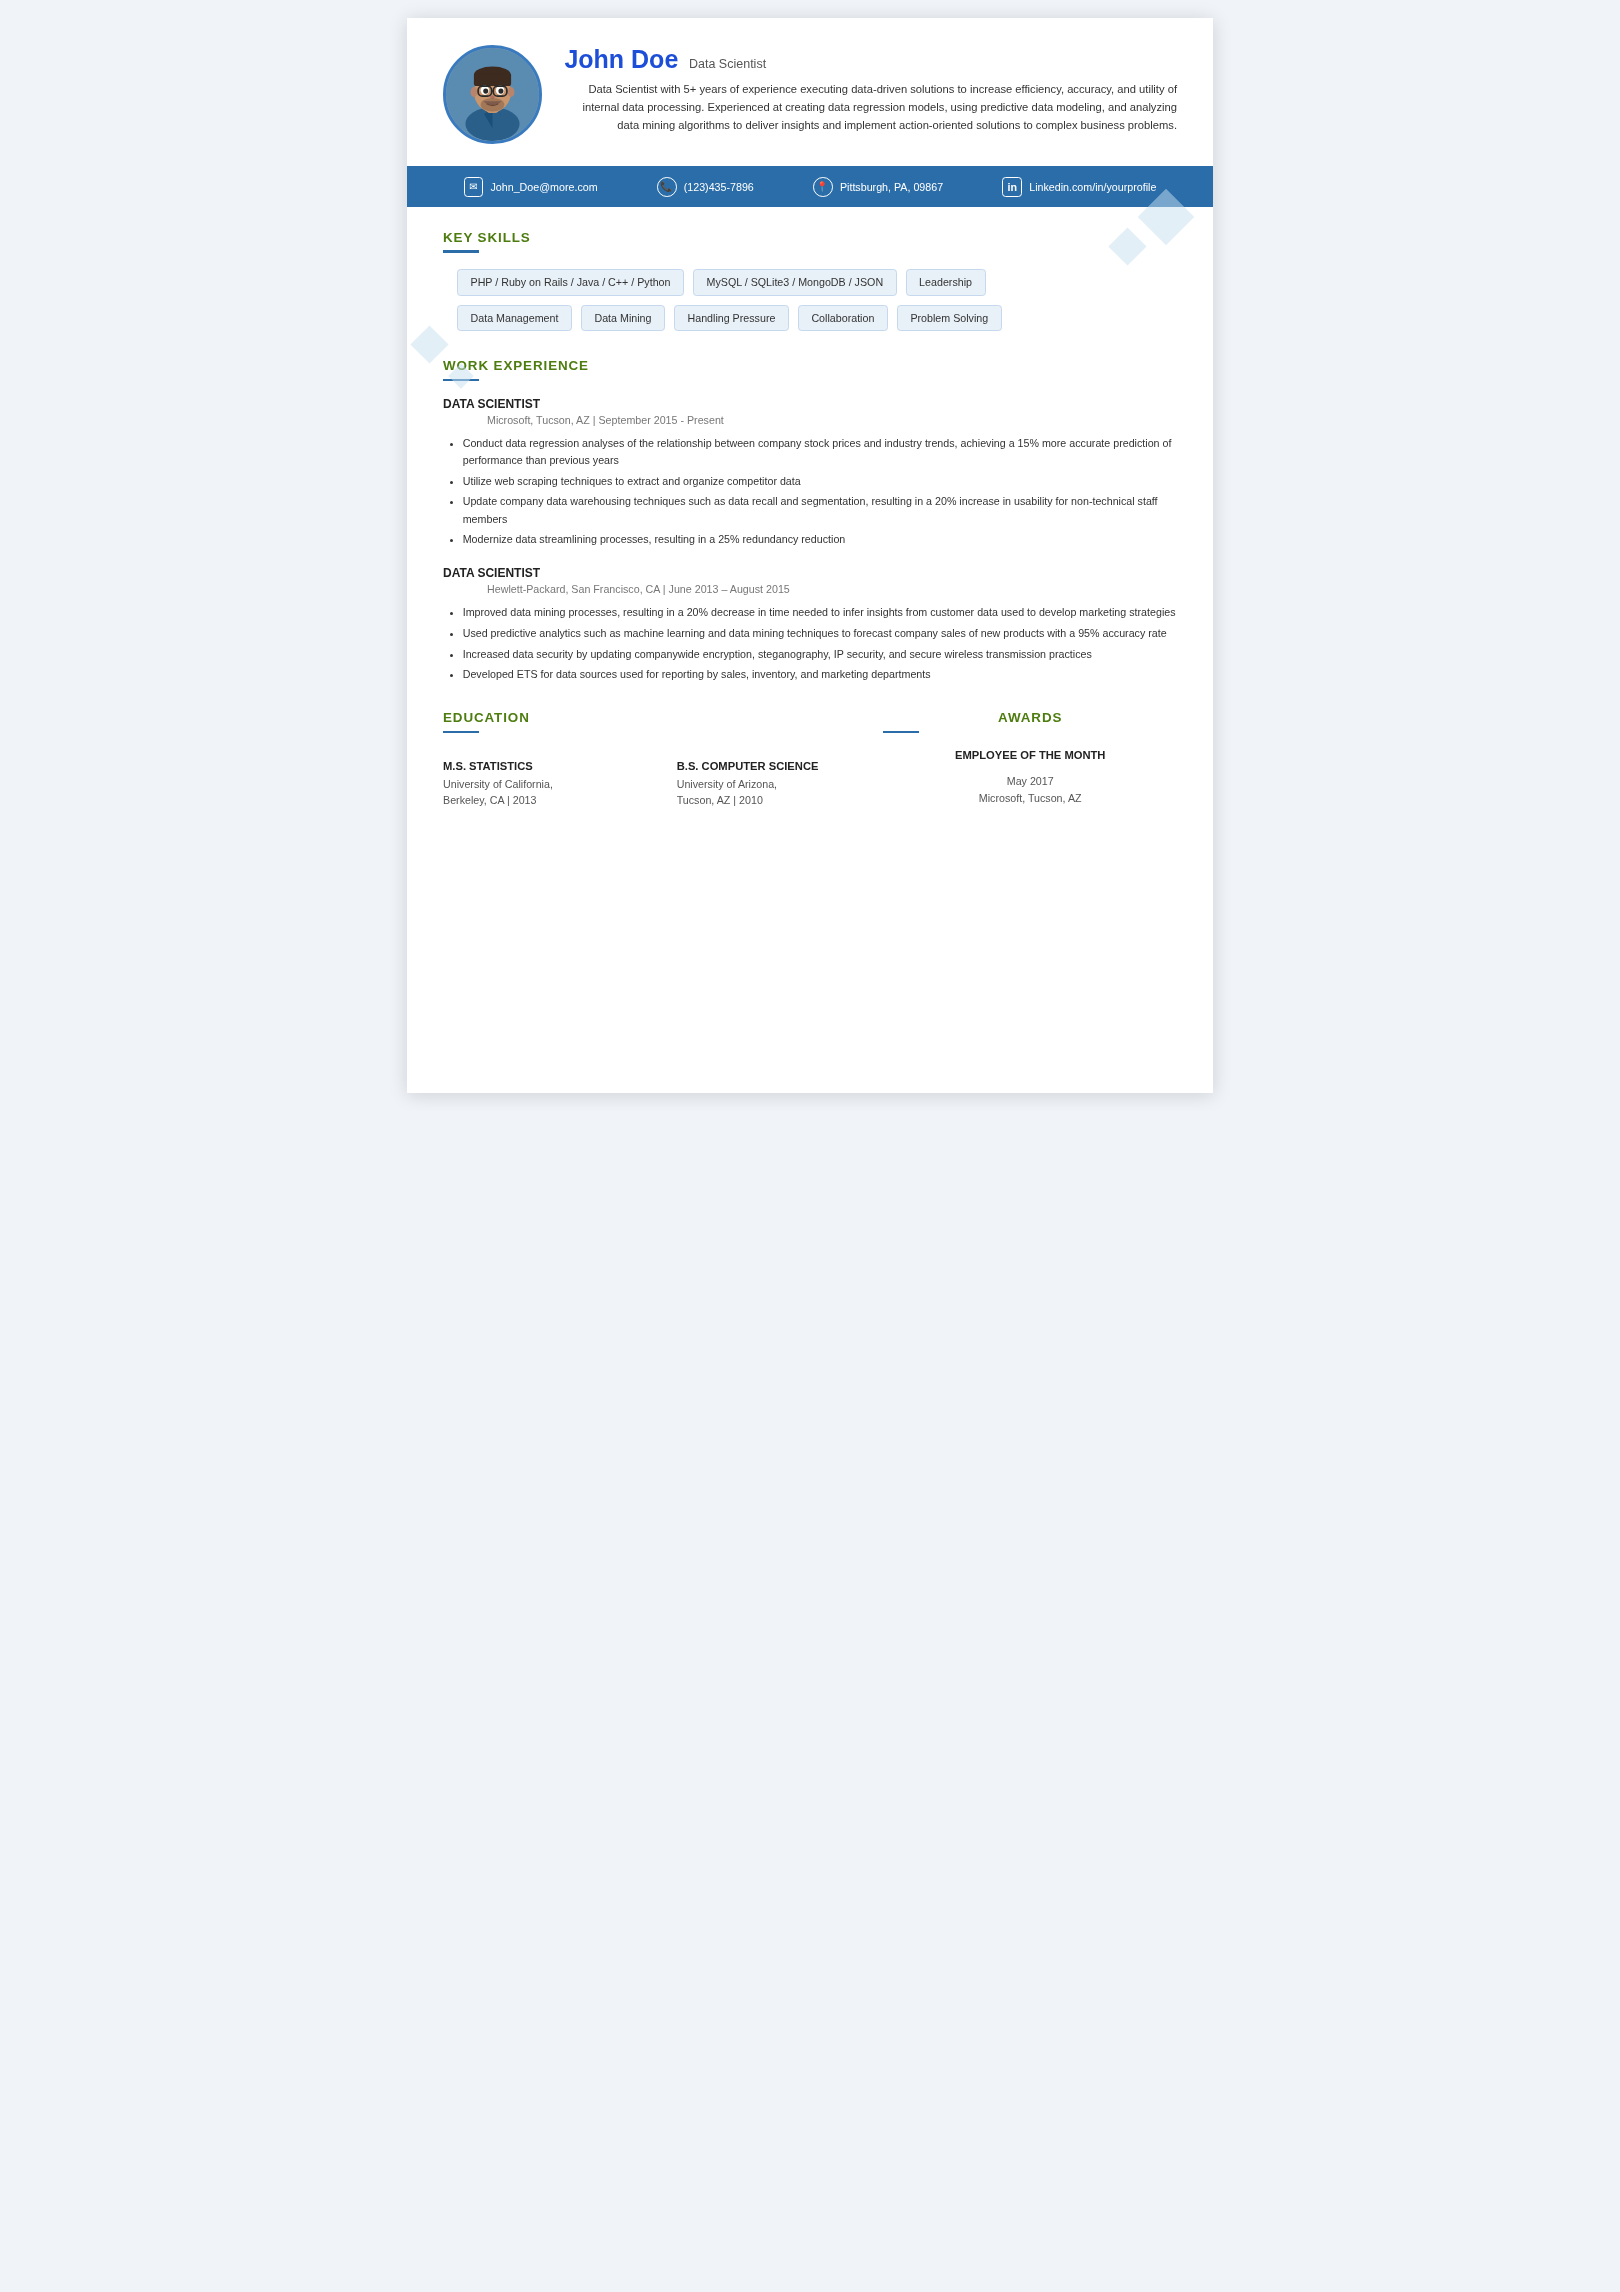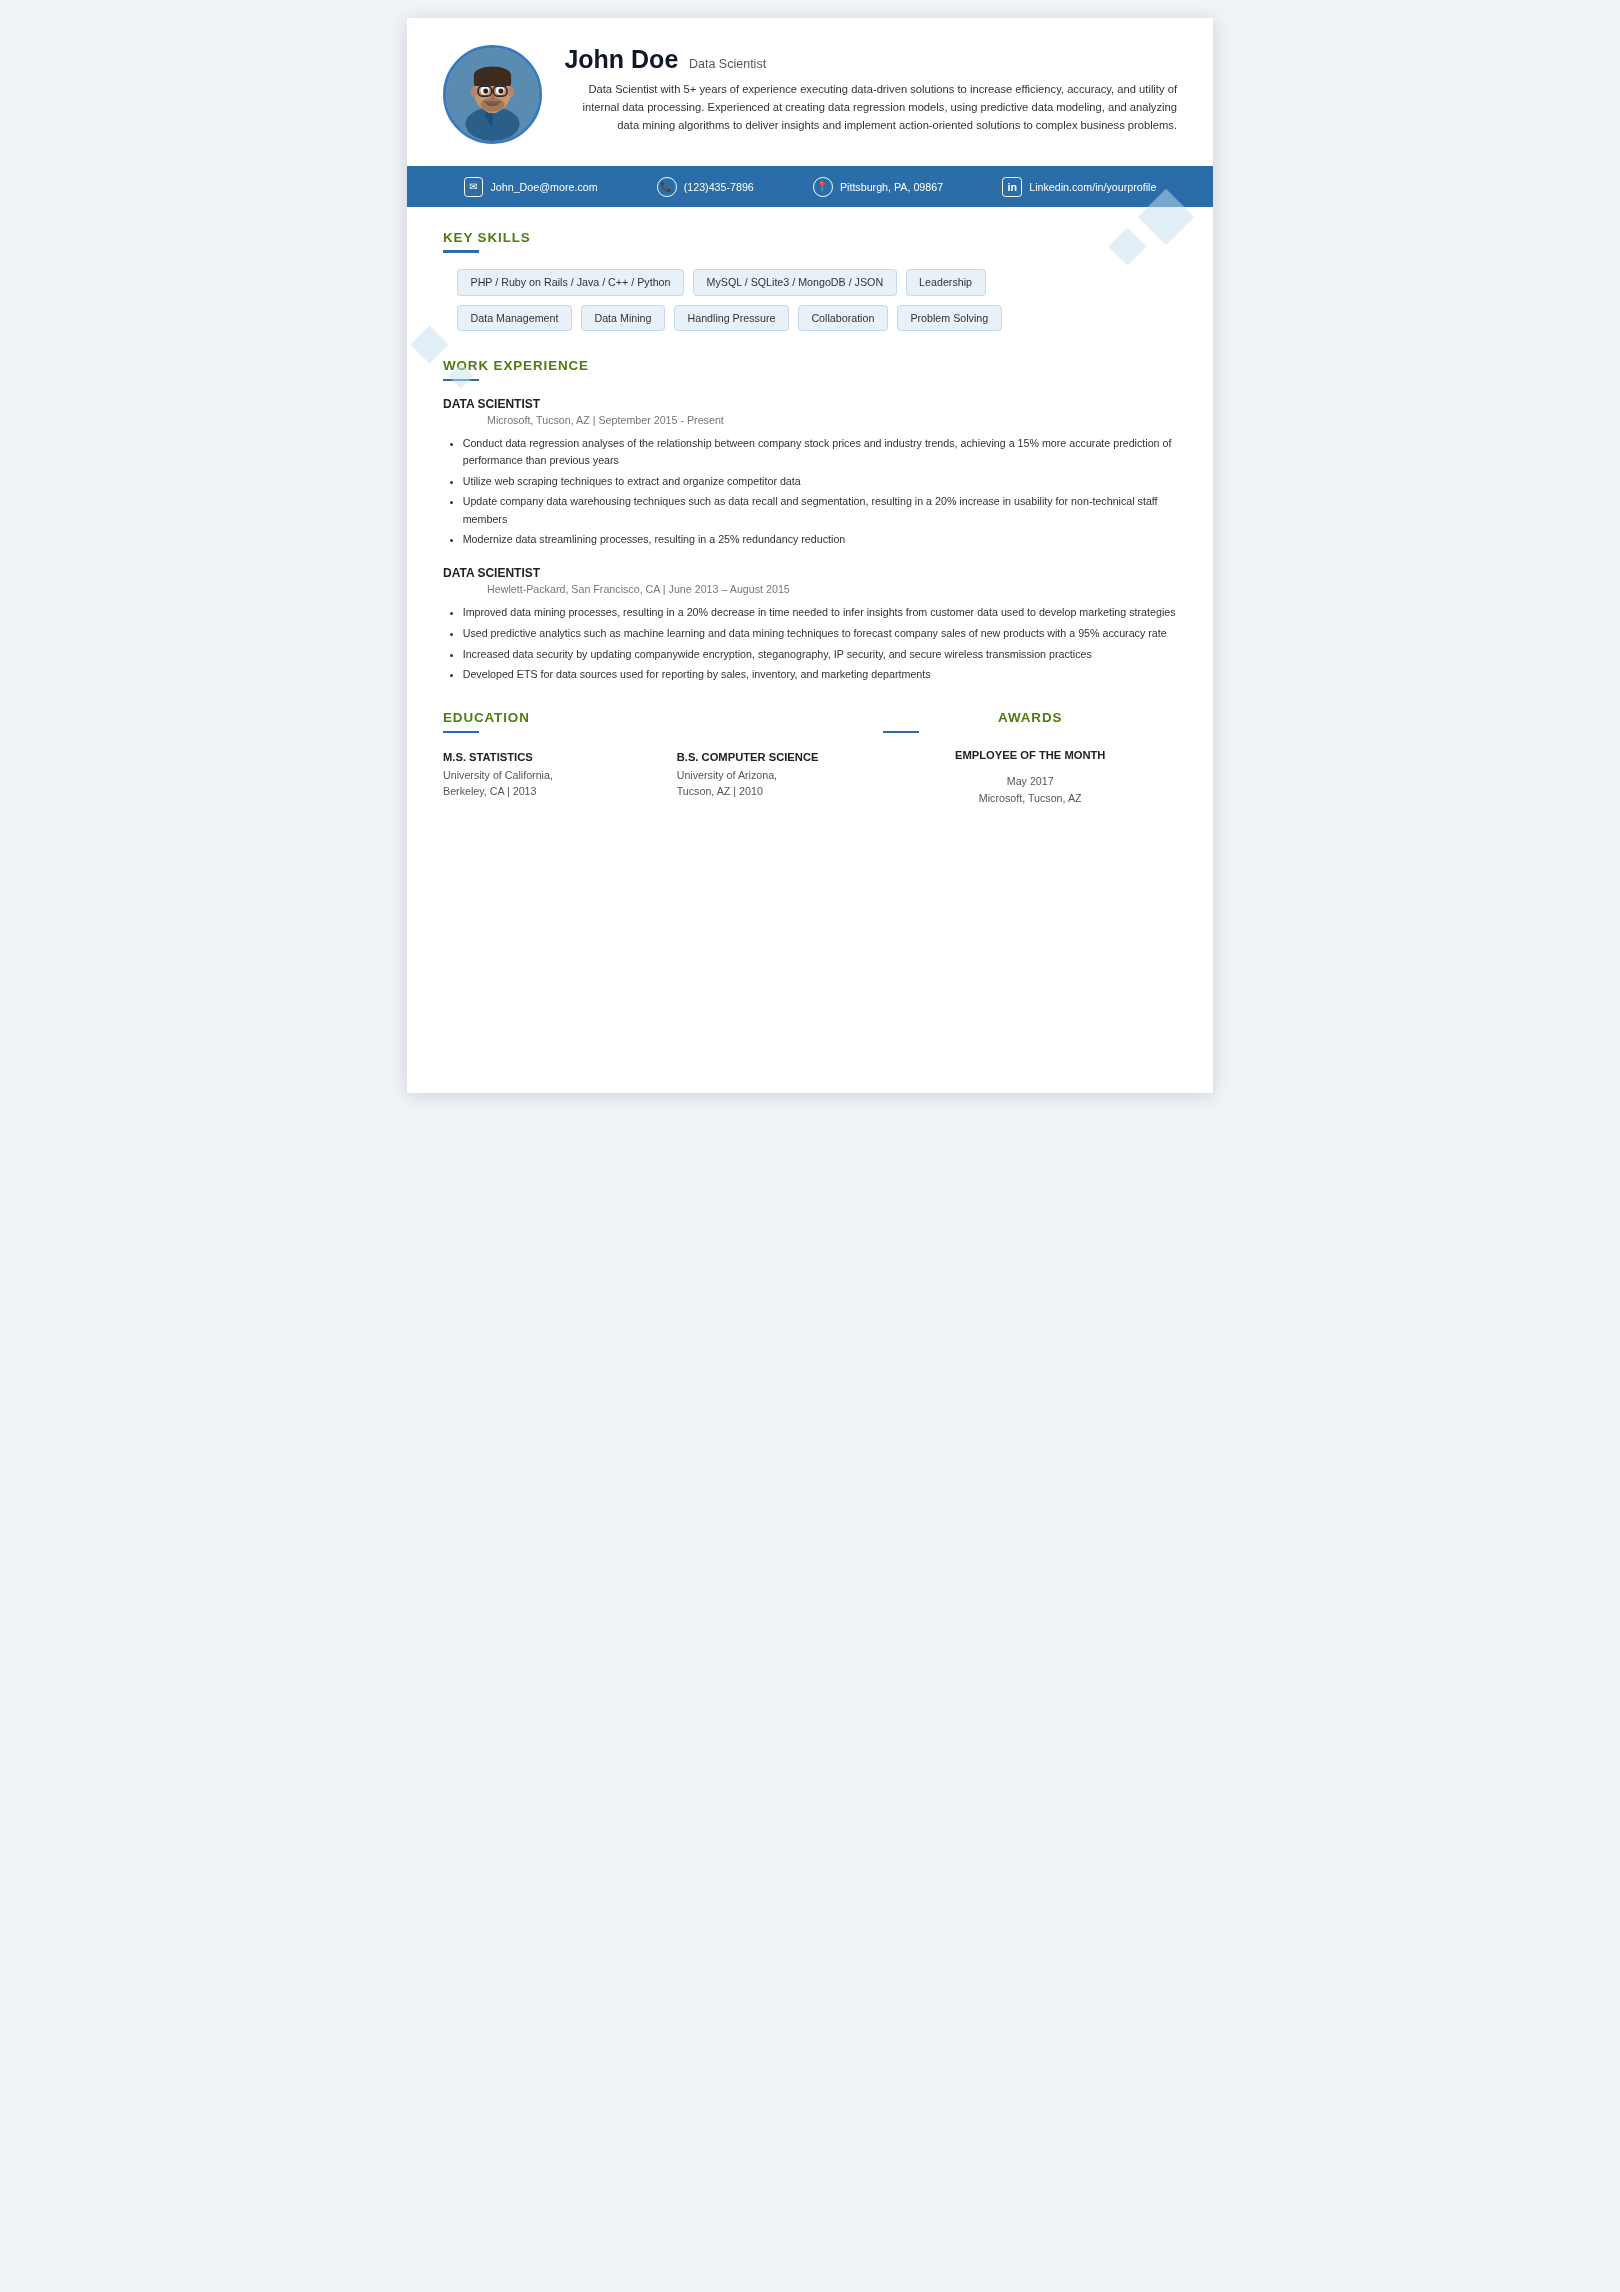--- a/index.html
+++ b/index.html
@@ -64,21 +64,21 @@
     .header-text { flex: 1; }
     .name-line {
       display: flex;
       align-items: baseline;
       gap: 10.7px;
       margin-bottom: 7.2px;
     }
     .name {
       font-size: 25px;
       font-weight: bold;
-      color: #0f172a;
+      color: #1d4ed8;
     }
     .job-title {
       font-size: 12.5px;
       color: #555;
       font-weight: normal;
     }
     .summary {
       font-size: 11.2px;
       color: #333;
       line-height: 1.6;
@@ -189,21 +189,21 @@
       flex: 1.2;
       border-top: none;
     }
     .awards-section {
       flex: 0.8;
       text-align: center;
     }
     .edu-columns {
       display: flex;
       gap: 27px;
-      margin-top: 18px;
+      margin-top: 27px;
     }
     .edu-item { flex: 1; }
     .edu-degree {
       font-size: 11.2px;
       font-weight: bold;
       color: #222;
       text-transform: uppercase;
       margin-bottom: 3.6px;
     }
     .edu-school {

